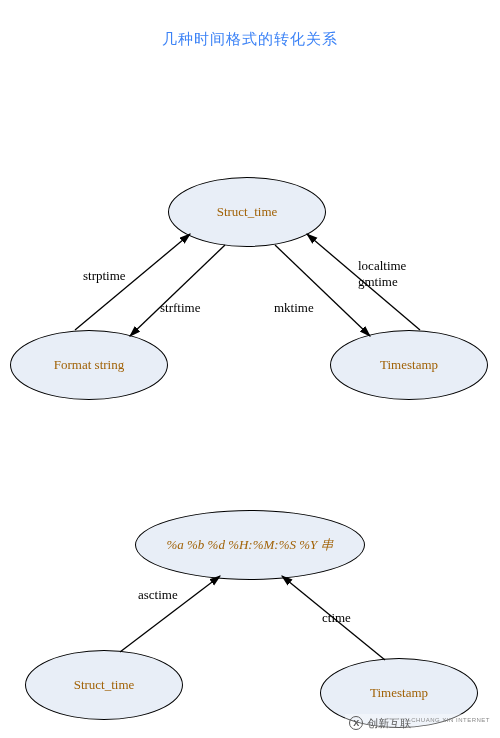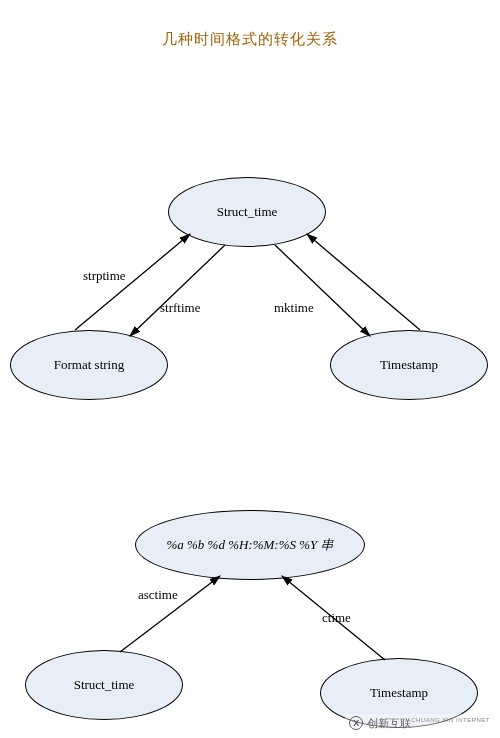--- a/index.html
+++ b/index.html
@@ -16,33 +16,33 @@
     width: 500px;
     height: 738px;
   }
   .title {
     position: absolute;
     top: 30px;
     left: 0;
     width: 100%;
     text-align: center;
     font-size: 15px;
-    color: #a16207;
+    color: #3b82f6;
     letter-spacing: 1px;
   }
   .node {
     position: absolute;
     border: 1px solid #000;
     border-radius: 50%;
     background: #e8eef7;
     display: flex;
     align-items: center;
     justify-content: center;
     font-size: 13px;
-    color: #000000;
+    color: #a16207;
     box-sizing: border-box;
     text-align: center;
   }
   .edge-label {
     position: absolute;
     font-size: 13px;
     color: #000;
     white-space: pre;
   }
   svg.overlay {
@@ -109,20 +109,22 @@
   <div class="node" style="left:330px; top:330px; width:158px; height:70px;">
     <span>Timestamp</span>
   </div>
 
   <div class="edge-label" style="left:83px; top:268px;">strptime</div>
 
   <div class="edge-label" style="left:160px; top:300px;">strftime</div>
 
   <div class="edge-label" style="left:274px; top:300px;">mktime</div>
 
+  <div class="edge-label" style="left:358px; top:258px;">localtime
+gmtime</div>
 
   <div class="node" style="left:135px; top:510px; width:230px; height:70px;font-style:italic;">
     <span>%a %b %d %H:%M:%S %Y 串</span>
   </div>
 
   <div class="node" style="left:25px; top:650px; width:158px; height:70px;">
     <span>Struct_time</span>
   </div>
 
   <div class="node" style="left:320px; top:658px; width:158px; height:70px;">

